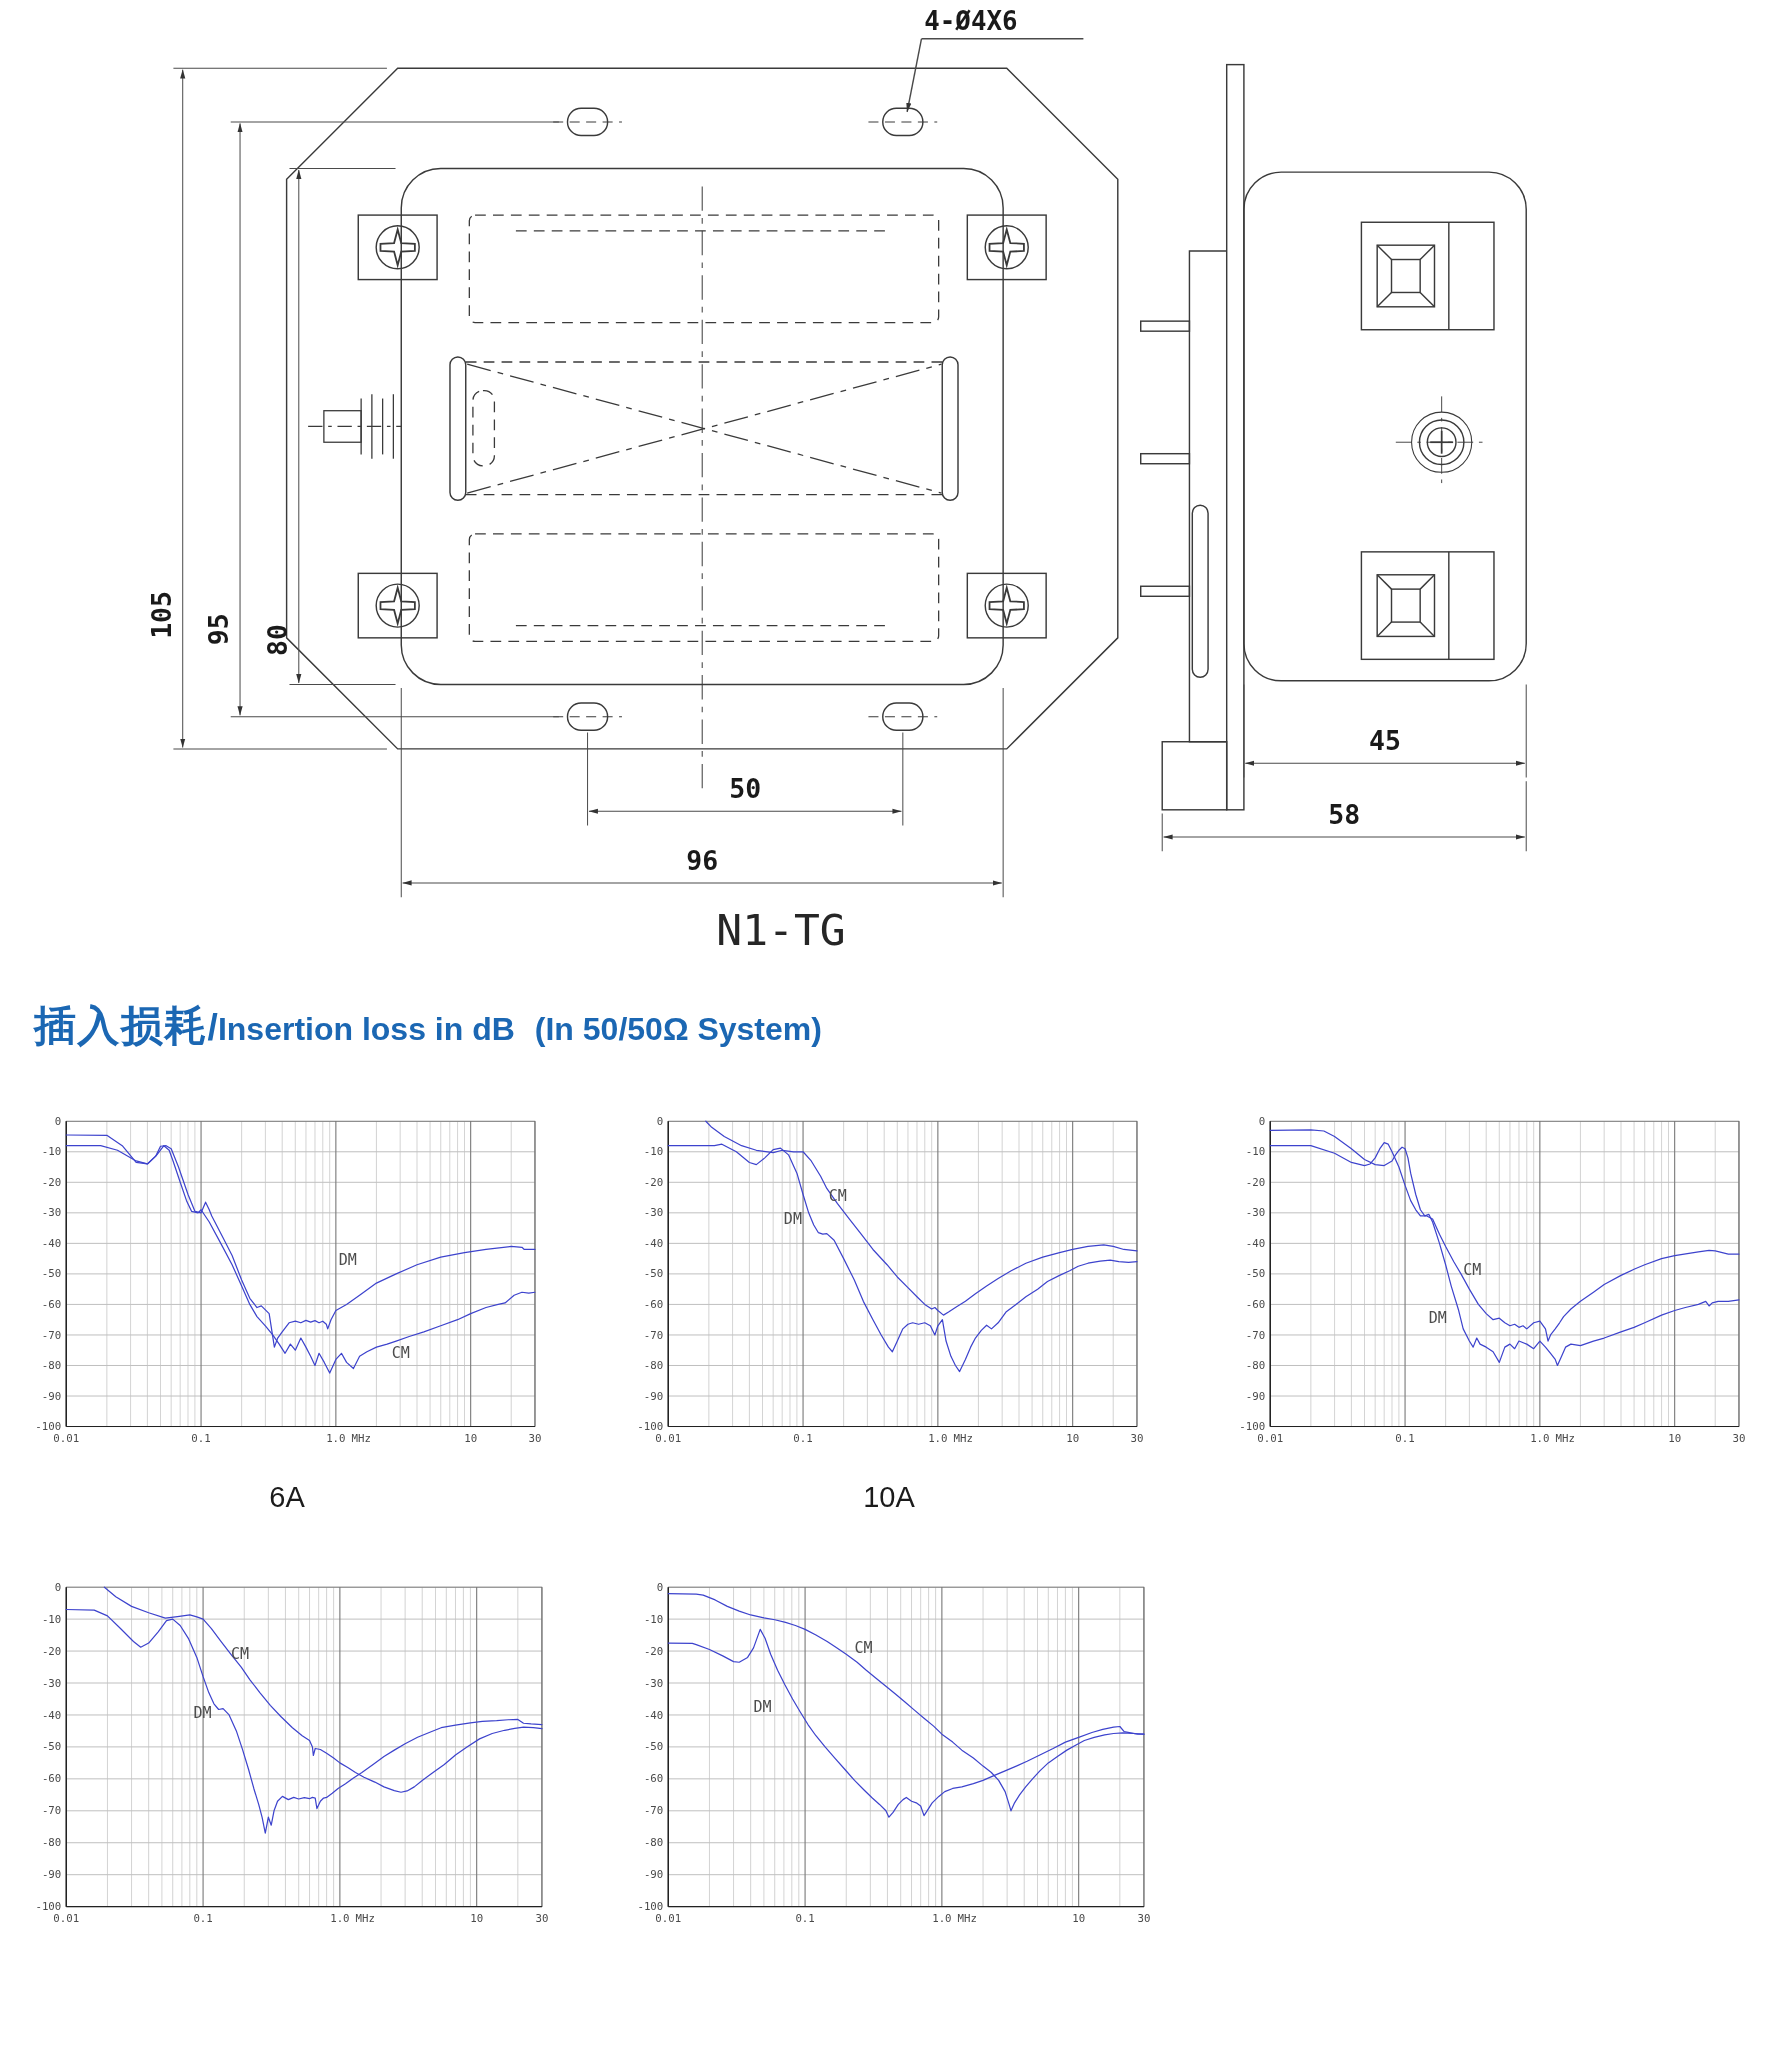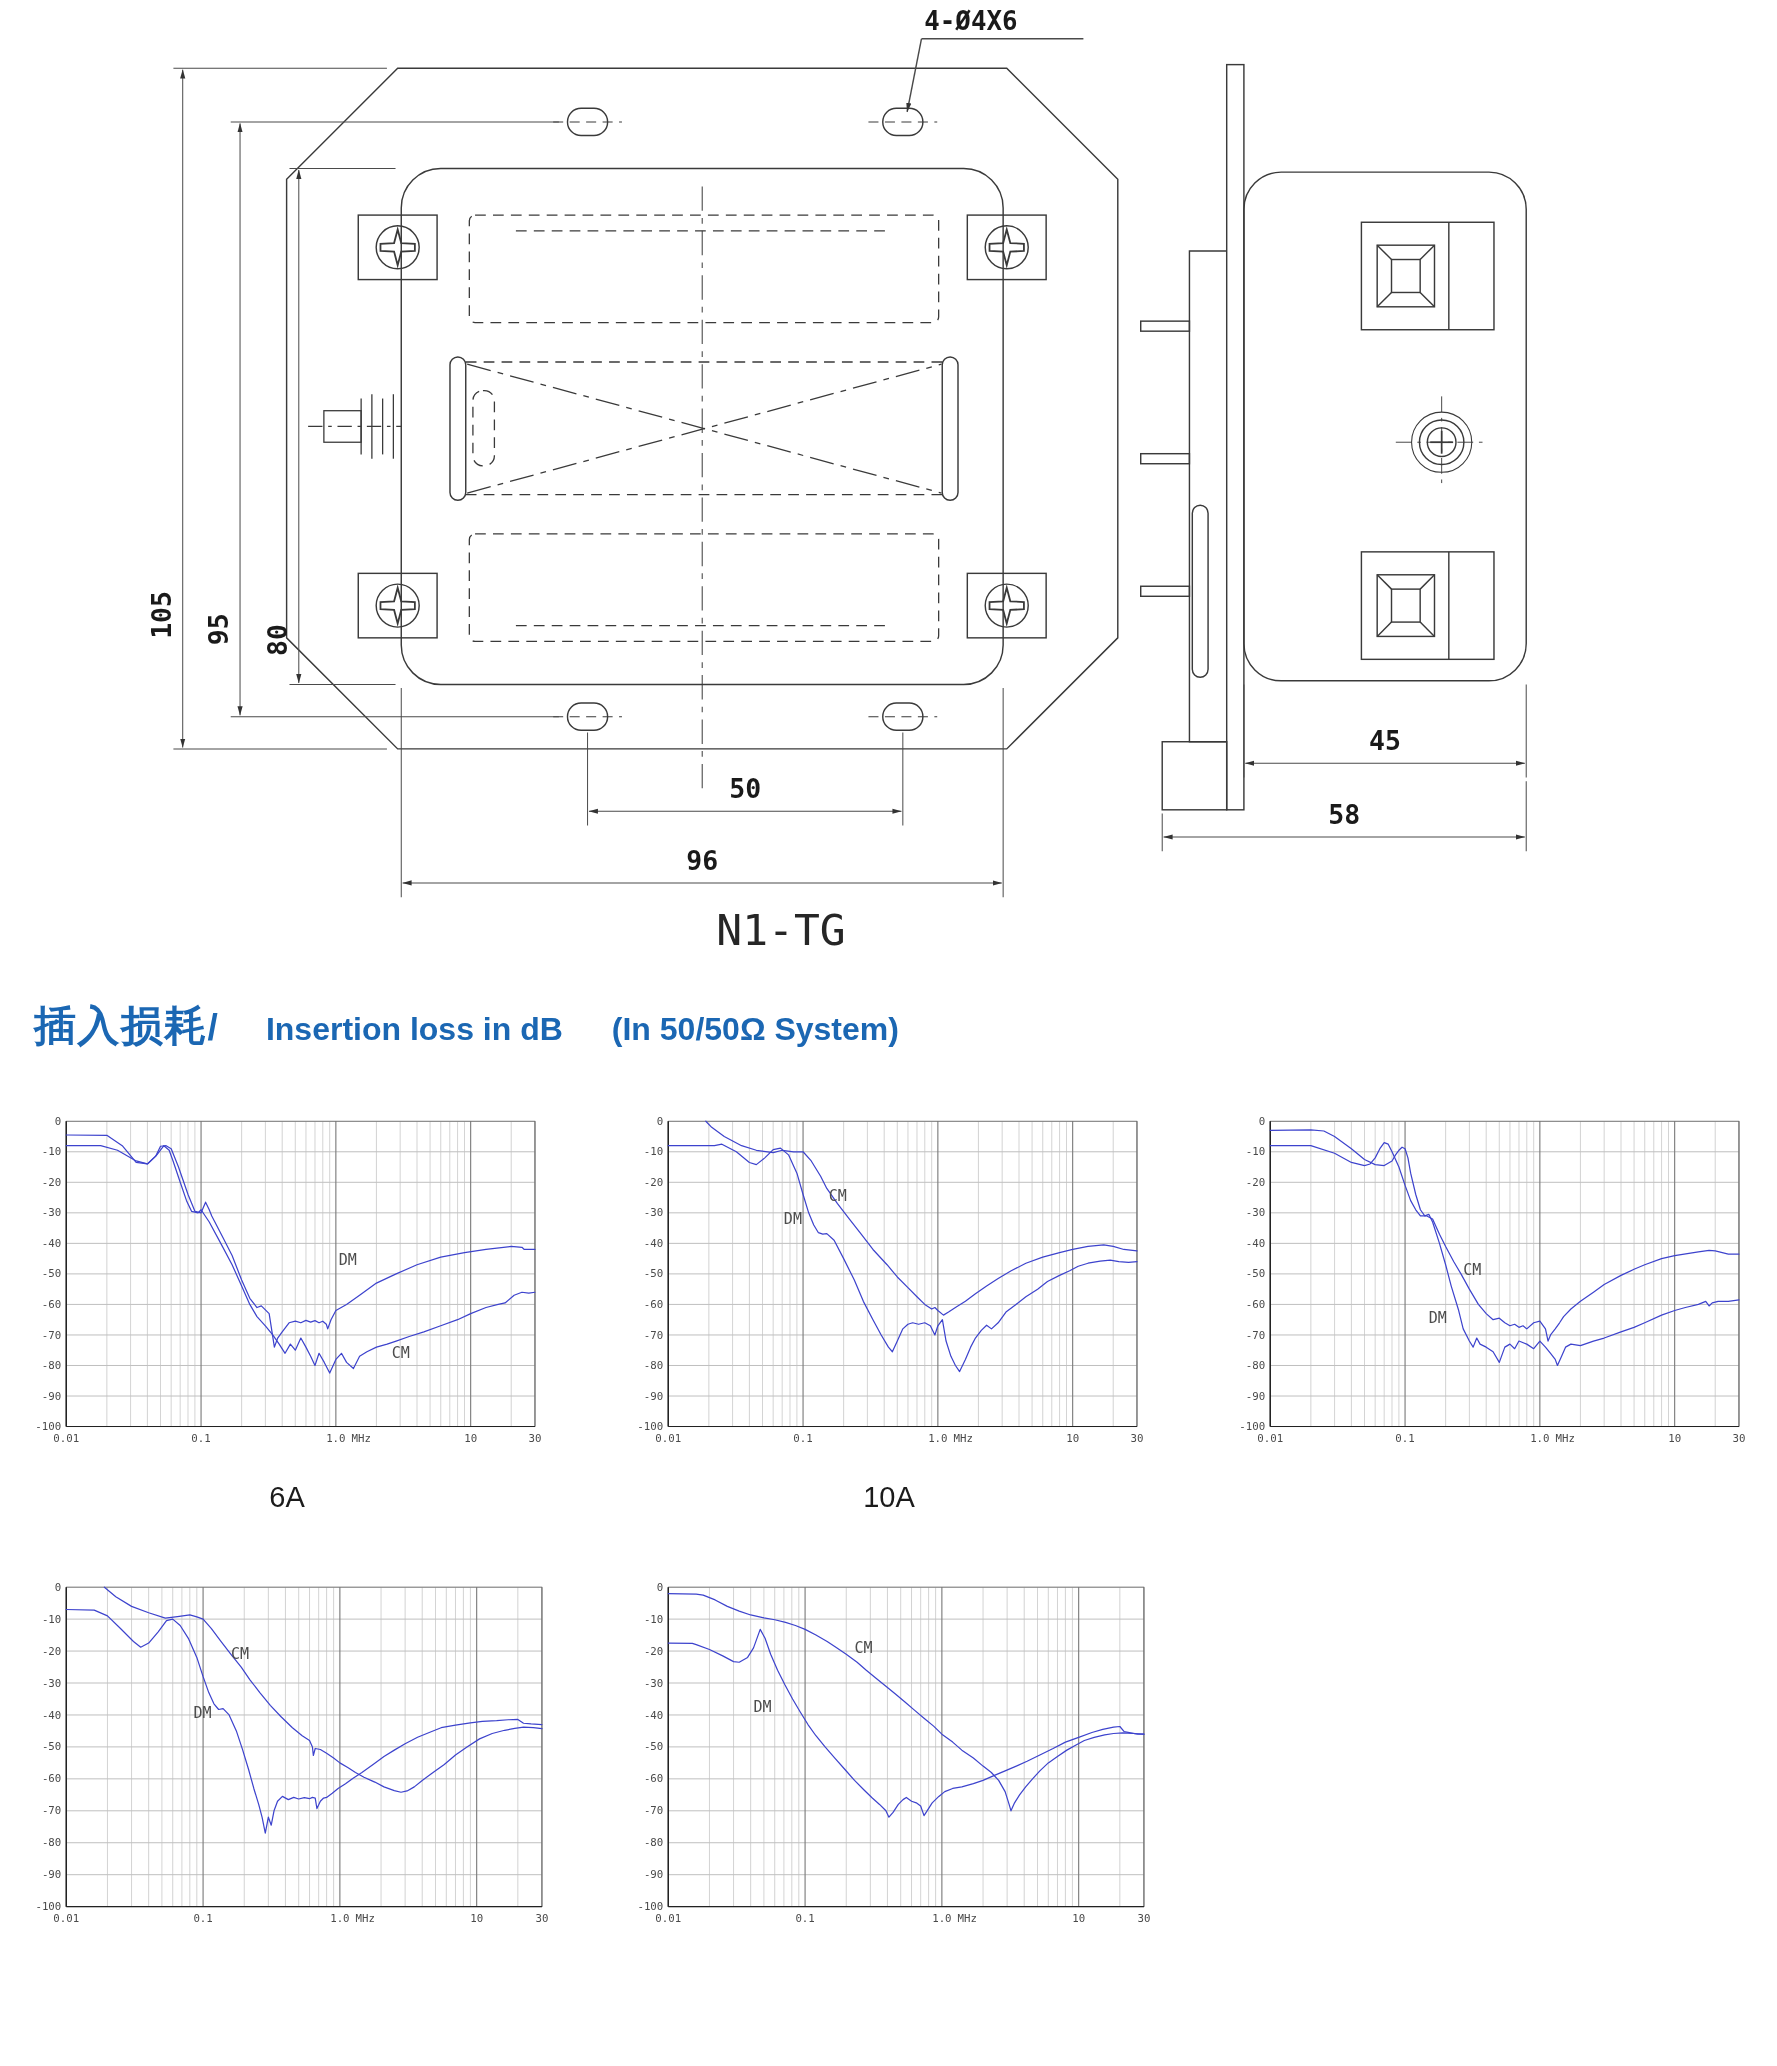--- a/index.html
+++ b/index.html
@@ -3,22 +3,22 @@
 <meta charset="utf-8">
 <style>
   html,body{margin:0;padding:0;background:#fff;}
   .page{position:relative;width:1777px;height:2066px;background:#ffffff;
         font-family:"Liberation Sans","DejaVu Sans",sans-serif;overflow:hidden;}
   svg text{font-family:"DejaVu Sans Mono","Liberation Mono",monospace;}
   .drawing{position:absolute;left:0;top:0;}
   .section-title{position:absolute;left:34px;top:998px;display:flex;align-items:baseline;white-space:nowrap;}
   .section-title .cn{font-size:42px;font-weight:bold;letter-spacing:1.4px;}
   .section-title .sep{font-size:37px;font-weight:bold;}
-  .section-title .en{font-size:32px;font-weight:600;margin-left:48px;}
-  .section-title .sys{font-size:32px;font-weight:600;margin-left:49px;}
+  .section-title .en{font-size:32px;font-weight:600;}
+  .section-title .sys{font-size:32px;font-weight:600;margin-left:20px;}
   figure.chart{position:absolute;margin:0;}
   figure.chart.r1{top:1114px;}
   figure.chart.r2{top:1580px;}
   figure.chart .cap{margin-top:30px;text-align:center;font-size:29px;color:#1b1b1b;
                     font-family:"Liberation Sans","DejaVu Sans",sans-serif;}
   .chart-svg{display:block;background:#fff;}
 </style>
 </head>
 <body>
 

